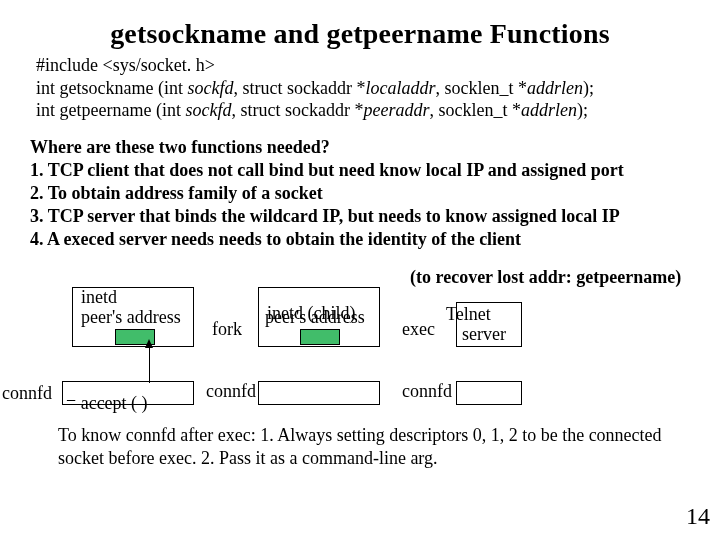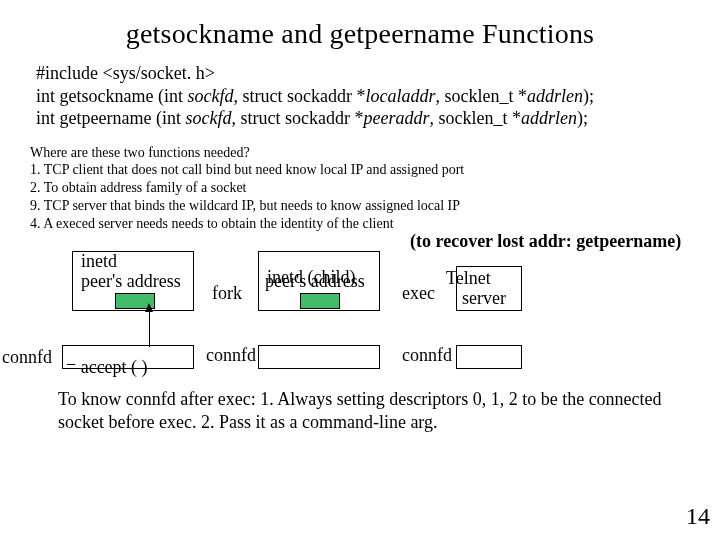--- a/index.html
+++ b/index.html
@@ -14,37 +14,38 @@
   .slide{
     position:relative;
     width:720px;
     height:540px;
     padding:18px 30px 0 30px;
     box-sizing:border-box;
   }
   .title{
     font-size:28px;
     text-align:center;
-    margin:0 0 12px 0;
-    font-weight:normal;
+    margin:0 0 4px 0;
+    font-weight:bold;
     letter-spacing:0.2px;
   }
   .sig-block{
     font-size:18px;
     line-height:1.25;
     margin:0 0 14px 6px;
   }
   .sig-block .it{font-style:italic;}
   .ret{
     padding-left:175px;
   }
   .question{
-    font-size:14px;
+    font-size:18px;
     line-height:1.28;
-    margin:0 0 10px 0;
+    margin:0 0 28px 0;
+    font-weight:bold;
   }
   .diagram{
     position:relative;
     height:135px;
     margin-top:8px;
   }
   .diagram .lbl{
     position:absolute;
     font-size:18px;
     white-space:nowrap;
@@ -89,21 +90,21 @@
     </div>
     <div>
       <span>int getpeername (int </span><span class="it">sockfd</span><span>, struct sockaddr *</span><span class="it">peeraddr</span><span>, socklen_t *</span><span class="it">addrlen</span><span>);</span>
     </div>
   </div>
 
   <div class="question">
     <div>Where are these two functions needed?</div>
     <div>1. TCP client that does not call bind but need know local IP and assigned port</div>
     <div>2. To obtain address family of a socket</div>
-    <div>9. TCP server that binds the wildcard IP, but needs to know assigned local IP</div>
+    <div>3. TCP server that binds the wildcard IP, but needs to know assigned local IP</div>
     <div>
       <span>4. A </span><span class="it">exec</span><span>ed server needs needs to obtain the identity of the client</span>
     </div>
   </div>
 
   <div class="diagram">
 
     <div class="box" style="left:42px;top:8px;width:122px;height:60px;"></div>
     <div class="lbl" style="left:51px;top:8px;">inetd</div>
     <div class="lbl" style="left:51px;top:28px;">peer's address</div>

